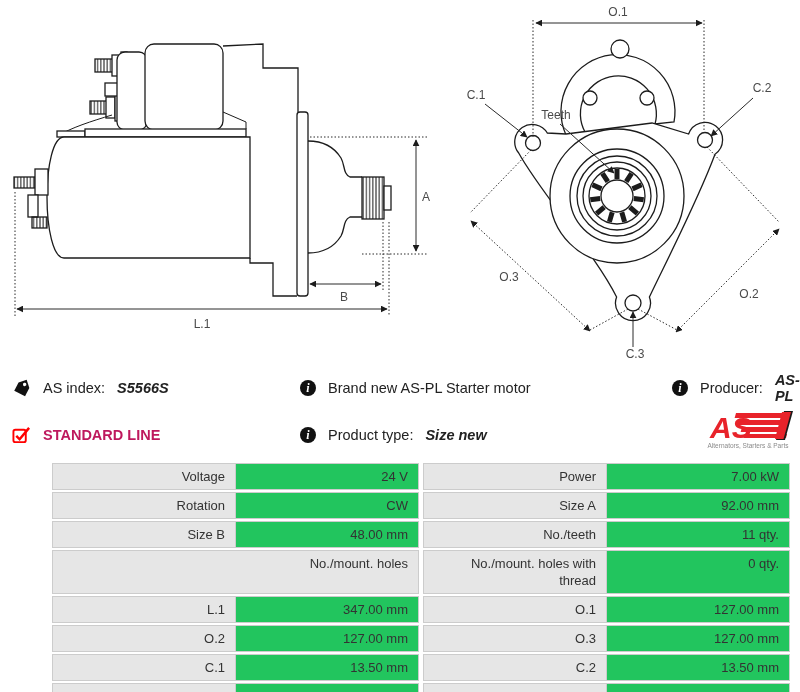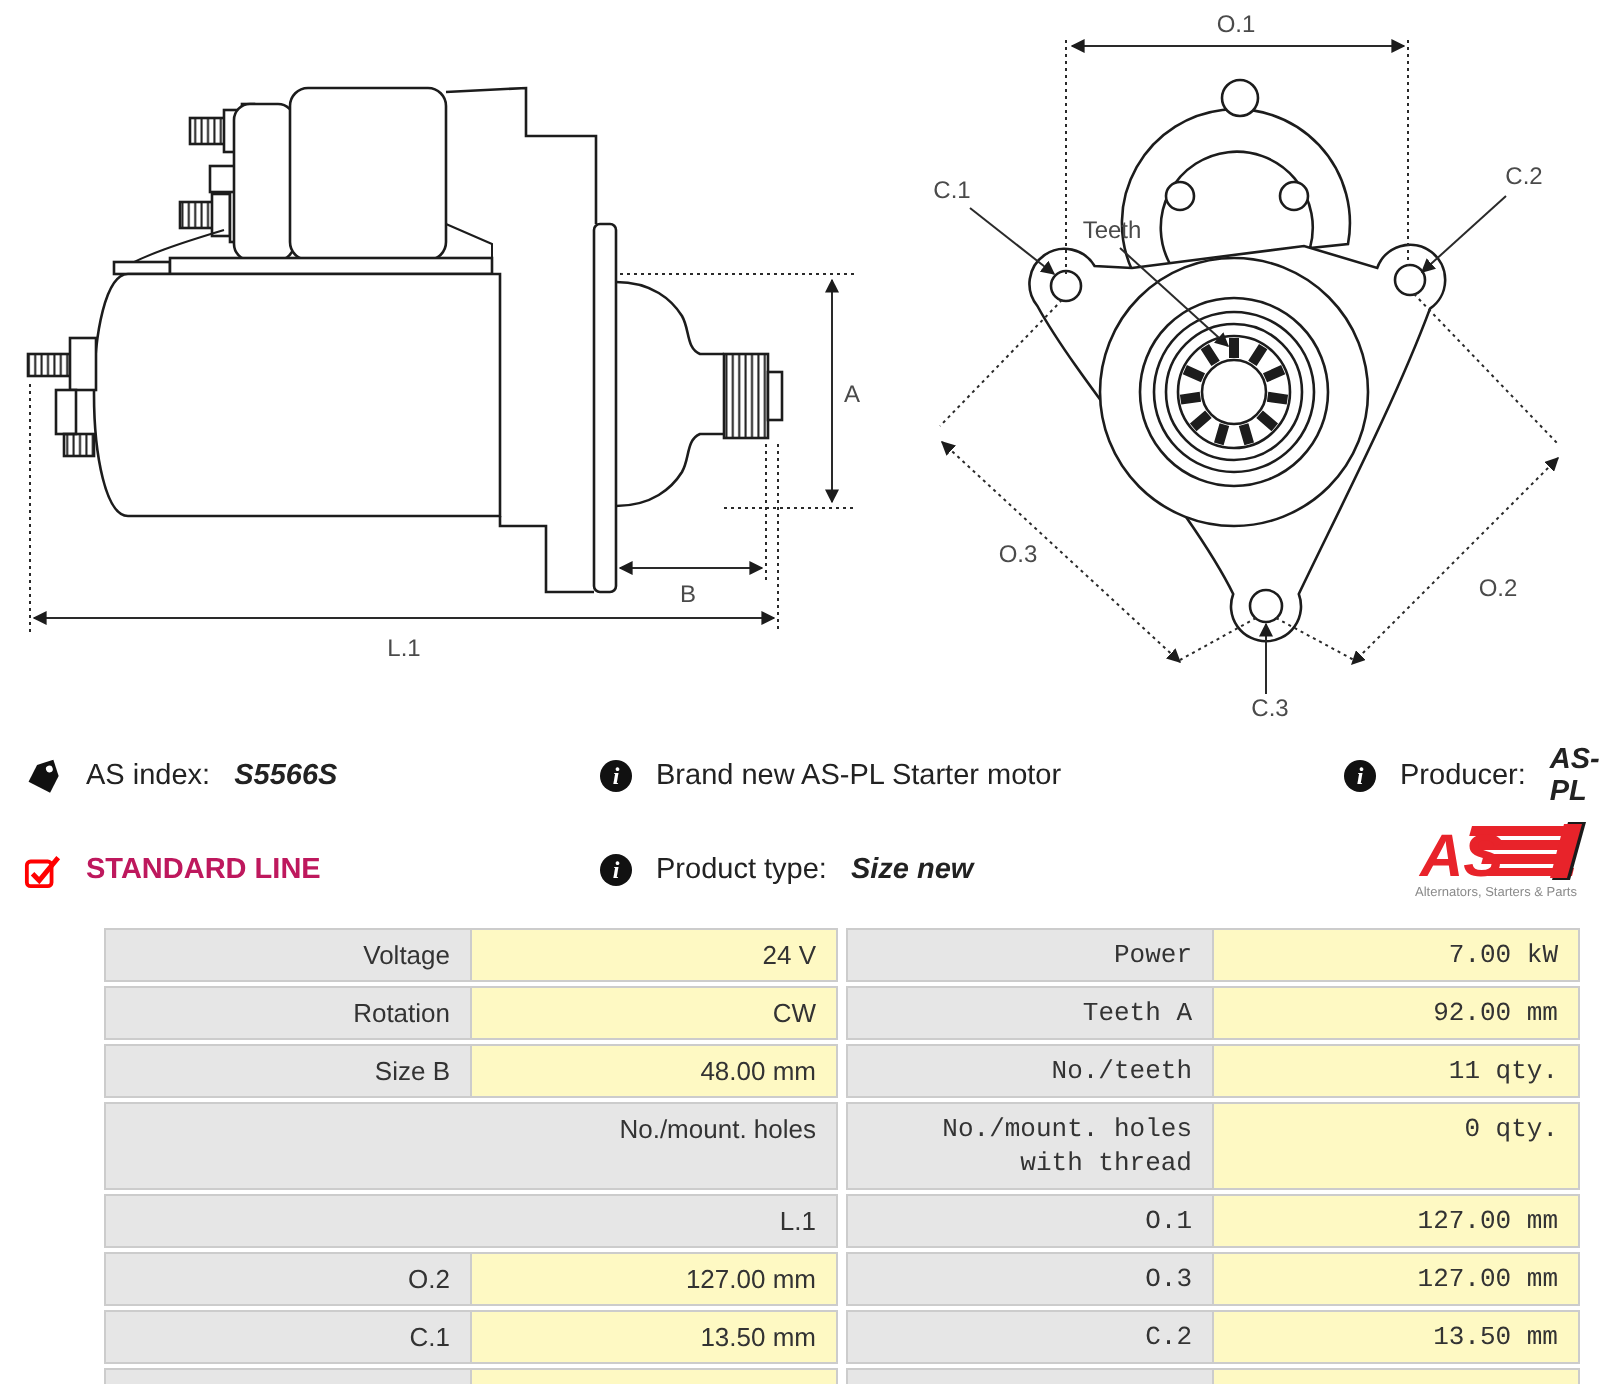--- a/index.html
+++ b/index.html
@@ -18,24 +18,24 @@
   .std-line{color:#be185d;font-weight:bold;}
   .icircle{flex:0 0 16px;width:16px;height:16px;border-radius:50%;background:#111;color:#fff;
            display:inline-flex;align-items:center;justify-content:center;
            font-family:"Liberation Serif",serif;font-weight:bold;font-style:italic;font-size:12px;line-height:1;}
   .logo-wrap{margin-left:auto;margin-top:-6px;}
 
   
   .spec-table{margin:6px 10px 0 10px;}
   .spec-row{display:flex;margin-bottom:2px;}
   .half{flex:1 1 0;display:flex;margin-left:42px;}
-  .half.right{margin-left:4px;font-family:Liberation Mono, monospace;}
+  .half.right{margin-left:4px;}
   .cell{flex:1 1 0;padding:4px 10px;font-size:13px;line-height:17px;text-align:right;border:1px solid #ccc;}
   .cell.label{background:#e6e6e6;color:#333;}
-  .cell.value{background:#fef9c3;border-left:0;color:#333;}
+  .cell.value{background:#22c55e;border-left:0;color:#333;}
 </style>
 </head>
 <body>
 
 <div class="page">
 
   <div class="drawings">
 
     <svg width="432" height="362" viewBox="0 0 432 362">
       <defs>
@@ -233,21 +233,21 @@
           <div class="cell value">7.00 kW</div>
         </div>
     </div>
 
     <div class="spec-row">
       <div class="half">
           <div class="cell label">Rotation</div>
           <div class="cell value">CW</div>
         </div>
       <div class="half right">
-          <div class="cell label">Teeth A</div>
+          <div class="cell label">Size A</div>
           <div class="cell value">92.00 mm</div>
         </div>
     </div>
 
     <div class="spec-row">
       <div class="half">
           <div class="cell label">Size B</div>
           <div class="cell value">48.00 mm</div>
         </div>
       <div class="half right">
@@ -262,20 +262,21 @@
         </div>
       <div class="half right">
           <div class="cell label">No./mount. holes with thread</div>
           <div class="cell value">0 qty.</div>
         </div>
     </div>
 
     <div class="spec-row">
       <div class="half">
           <div class="cell label">L.1</div>
+          <div class="cell value">347.00 mm</div>
         </div>
       <div class="half right">
           <div class="cell label">O.1</div>
           <div class="cell value">127.00 mm</div>
         </div>
     </div>
 
     <div class="spec-row">
       <div class="half">
           <div class="cell label">O.2</div>

